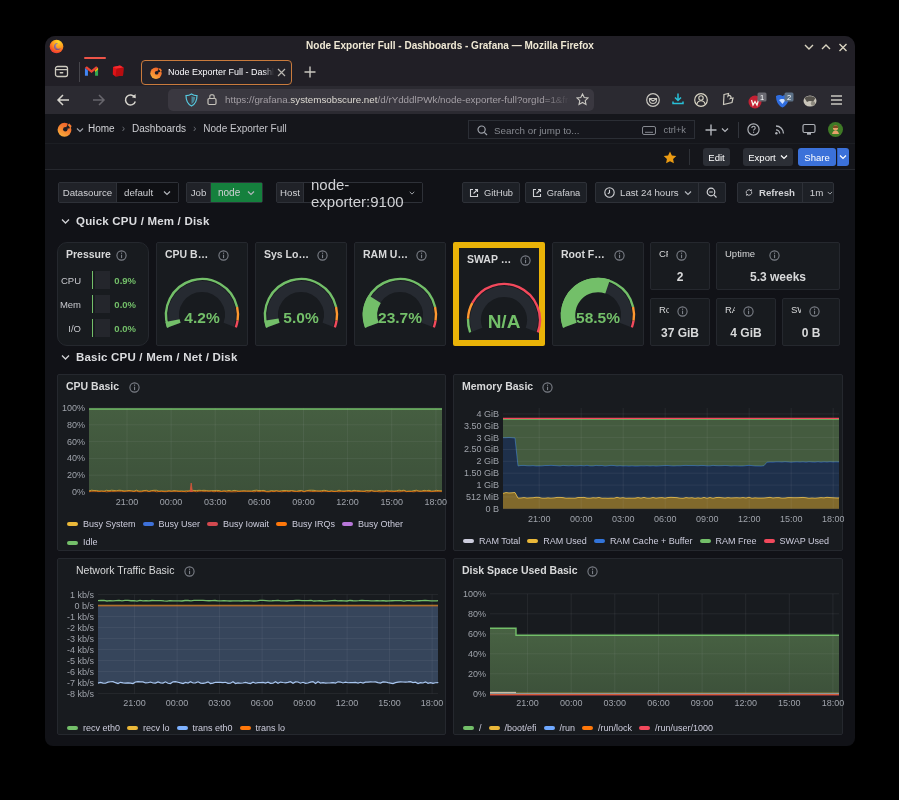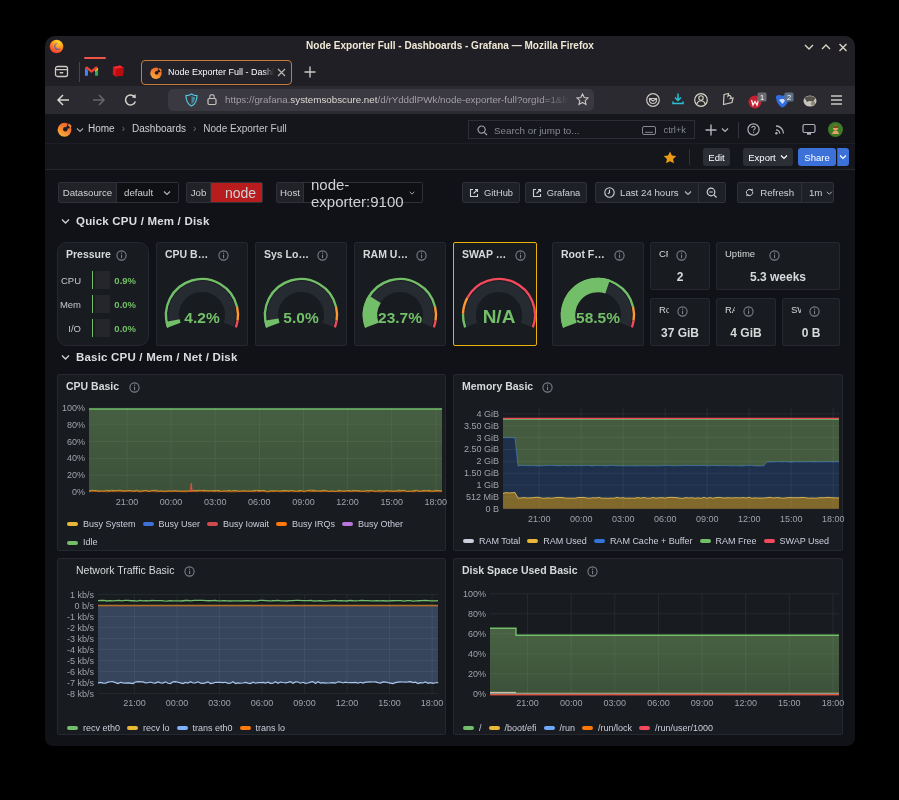--- a/index.html
+++ b/index.html
@@ -197,21 +197,21 @@
       <path d="M1 1.5 L4 4.5 L7 1.5" stroke="#fff" stroke-width="1.2" fill="none"></path>
     </svg>
 <div class="abs" style="left:13px;top:146px;height:21px;border:1px solid #2e3138;border-radius:2px;display:flex">
       <div style="width:58px;background:#202228;display:flex;align-items:center;justify-content:center;font-size:9.7px;font-weight:500;color:#d0d1d5;border-right:1px solid #2e3138">Datasource</div>
       <div style="width:61px;background:#0f1014;display:flex;align-items:center;padding:0 7px;font-size:9.7px;color:#d0d1d5">default<svg width="8" height="6" viewBox="0 0 8 6" style="margin-left:auto">
           <path d="M1 1.5 L4 4.5 L7 1.5" stroke="#b3b6bc" stroke-width="1.2" fill="none"></path>
         </svg></div>
     </div>
 <div class="abs" style="left:141px;top:146px;height:21px;border:1px solid #2e3138;border-radius:2px;display:flex">
       <div style="width:24px;background:#202228;display:flex;align-items:center;justify-content:center;font-size:9.7px;font-weight:500;color:#d0d1d5;border-right:1px solid #2e3138">Job</div>
-      <div style="width:51px;background:#b91c1c;display:flex;align-items:center;padding:0 14px;font-size:14px;color:#d0d1d5">node<svg width="8" height="6" viewBox="0 0 8 6" style="margin-left:auto">
+      <div style="width:51px;background:#15803d;display:flex;align-items:center;padding:0 7px;font-size:10px;color:#d0d1d5">node<svg width="8" height="6" viewBox="0 0 8 6" style="margin-left:auto">
           <path d="M1 1.5 L4 4.5 L7 1.5" stroke="#b3b6bc" stroke-width="1.2" fill="none"></path>
         </svg></div>
     </div>
 <div class="abs" style="left:231px;top:146px;height:21px;border:1px solid #2e3138;border-radius:2px;display:flex">
       <div style="width:27px;background:#202228;display:flex;align-items:center;justify-content:center;font-size:9.7px;font-weight:500;color:#d0d1d5;border-right:1px solid #2e3138">Host</div>
       <div style="width:118px;background:#0f1014;display:flex;align-items:center;padding:0 7px;font-size:15px;color:#d0d1d5">node-exporter:9100<svg width="8" height="6" viewBox="0 0 8 6" style="margin-left:auto">
           <path d="M1 1.5 L4 4.5 L7 1.5" stroke="#b3b6bc" stroke-width="1.2" fill="none"></path>
         </svg></div>
     </div>
 <div class="abs" style="left:417px;top:146px;width:58px;height:21px;background:#1d2026;border:1px solid #2e3138;border-radius:2px;display:flex;align-items:center;justify-content:center">
@@ -244,21 +244,21 @@
         <line x1="7.9" y1="7.9" x2="10.5" y2="10.5" stroke="#d0d1d5" stroke-width="1.2"></line>
       </svg>
 </div>
 <div class="abs" style="left:692px;top:146px;width:97px;height:21px;background:#1d2026;border:1px solid #2e3138;border-radius:2px;display:flex;align-items:center">
 <svg width="11" height="11" viewBox="0 0 12 12" style="margin-left:7px">
         <path d="M2 7.5 A 4.3 4.3 0 0 1 9.2 3.2" stroke="#d0d1d5" stroke-width="1.3" fill="none"></path>
         <path d="M10.2 0.8 L10 4.1 L6.8 3.4 Z" fill="#d0d1d5"></path>
         <path d="M10 4.5 A 4.3 4.3 0 0 1 2.8 8.8" stroke="#d0d1d5" stroke-width="1.3" fill="none"></path>
         <path d="M1.8 11.2 L2 7.9 L5.2 8.6 Z" fill="#d0d1d5"></path>
       </svg>
-<span style="font-size:9.7px;font-weight:400;color:#d0d1d5;margin-left:6px">Refresh</span>
+<span style="font-size:9.7px;font-weight:700;color:#d0d1d5;margin-left:6px">Refresh</span>
 <div style="width:1px;height:21px;background:#2e3138;margin-left:7px"></div>
 <span style="font-size:9.7px;font-weight:400;color:#d0d1d5;margin-left:7px">1m</span>
 <svg width="8" height="6" viewBox="0 0 8 6" style="margin-left:4px">
         <path d="M1 1.5 L4 4.5 L7 1.5" stroke="#b3b6bc" stroke-width="1.2" fill="none"></path>
       </svg>
 </div>
 <svg class="abs" style="left:16px;top:182px" width="9" height="7" viewBox="0 0 9 7">
 <path d="M1 1.5 L4.5 5 L8 1.5" stroke="#d0d1d5" stroke-width="1.3" fill="none"></path>
     </svg>
 <div class="abs" style="left:31px;top:179px;font-size:11.5px;font-weight:600;color:#dcdde0;letter-spacing:0.2px">Quick CPU / Mem / Disk</div>
@@ -323,21 +323,21 @@
       </svg>
       <svg width="90" height="102" style="position:absolute;left:0;top:0">
         <path d="M 11.17 84.31 A 36.0 36.0 0 1 1 80.08 63.90" stroke="#73BF69" stroke-width="2.4" fill="none"></path>
         <path d="M 80.08 63.90 A 36.0 36.0 0 0 1 80.56 77.63" stroke="#FF9830" stroke-width="2.4" fill="none"></path>
         <path d="M 80.56 77.63 A 36.0 36.0 0 0 1 78.83 84.31" stroke="#F2495C" stroke-width="2.4" fill="none"></path>
         <path d="M 18.22 81.75 A 28.5 28.5 0 1 1 71.78 81.75" stroke="#262a31" stroke-width="11" fill="none"></path>
         <path d="M 16.81 82.26 A 30.0 30.0 0 0 1 19.60 56.04" stroke="#73BF69" stroke-width="14.5" fill="none"></path>
         <text x="45.0" y="80.0" font-size="15.5" font-weight="bold" fill="#73BF69" text-anchor="middle">23.7%</text>
       </svg>
     </div>
-<div style="position:absolute;left:408px;top:206px;width:84px;height:104px;background:#181b1f;border:1px solid #eab308;border-radius:2px;box-sizing:border-box">
+<div style="position:absolute;left:408px;top:206px;width:92px;height:104px;background:#181b1f;border:6px solid #eab308;border-radius:2px;box-sizing:border-box">
       <div style="position:absolute;left:8px;top:5px;font-size:10.5px;font-weight:600;color:#d8d9da;white-space:nowrap">SWAP …</div>
       <svg width="11" height="11" style="position:absolute;left:61px;top:7px" viewBox="0 0 11 11">
         <circle cx="5.5" cy="5.5" r="4.6" stroke="#7b7f87" stroke-width="1.1" fill="none"></circle>
         <rect x="5" y="4.7" width="1.1" height="3.4" fill="#7b7f87"></rect>
         <rect x="5" y="2.6" width="1.1" height="1.2" fill="#7b7f87"></rect>
       </svg>
       <svg width="90" height="102" style="position:absolute;left:0;top:0">
         <path d="M 11.17 84.31 A 36.0 36.0 0 0 1 9.02 70.74" stroke="#73BF69" stroke-width="2.4" fill="none"></path>
         <path d="M 9.02 70.74 A 36.0 36.0 0 0 1 13.33 54.88" stroke="#FF9830" stroke-width="2.4" fill="none"></path>
         <path d="M 13.33 54.88 A 36.0 36.0 0 0 1 78.83 84.31" stroke="#F2495C" stroke-width="2.4" fill="none"></path>

